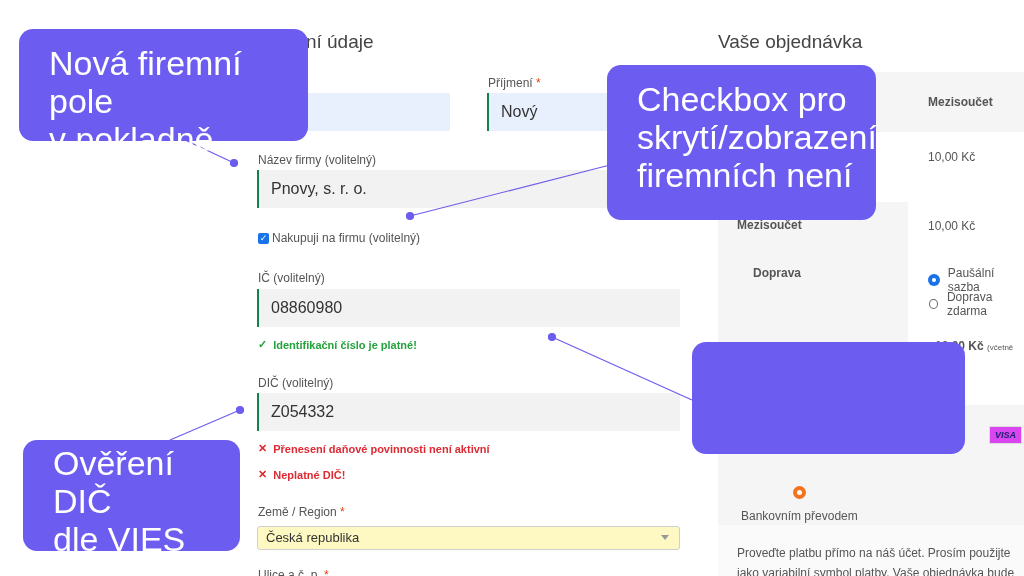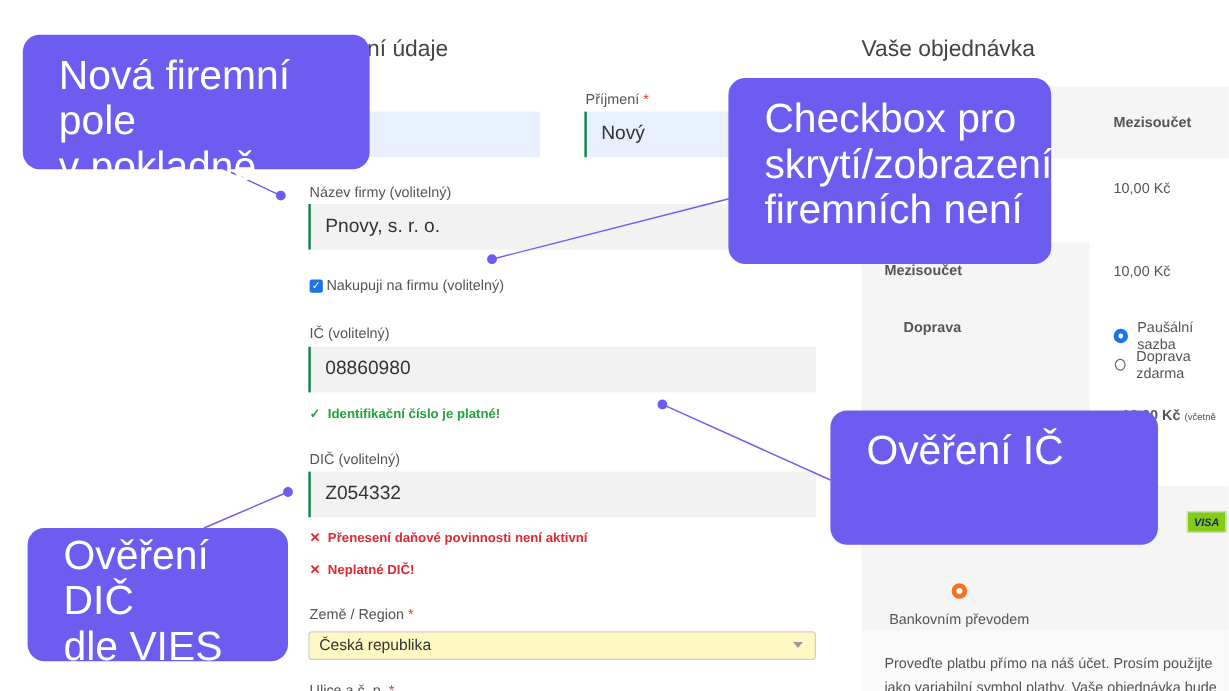--- a/index.html
+++ b/index.html
@@ -34,21 +34,21 @@
 
   
   .order-title { font-size: 19px; color: #444; }
   .grey-bg { background: #f5f5f5; }
   .cell-bold { font-size: 12px; font-weight: bold; color: #555; }
   .cell { font-size: 12px; color: #555; }
   .radio-on { width: 10px; height: 10px; border-radius: 50%; border: 3px solid #1a73e8; background: #fff; box-shadow: 0 0 0 1px #1a73e8; }
   .radio-off { width: 10px; height: 10px; border-radius: 50%; border: 1px solid #666; background: #fff; }
   .radio-orange { width: 13px; height: 13px; border-radius: 50%; background: #f47120; position: relative; }
   .radio-orange::after { content: ""; position: absolute; left: 4px; top: 4px; width: 5px; height: 5px; background: #fff; border-radius: 50%; }
-  .visa { background: #84cc16; border: 1px solid #ddd; font-size: 9px; font-weight: bold; font-style: italic; color: #1a1f71; padding: 3px 5px; }
+  .visa { background: #d946ef; border: 1px solid #ddd; font-size: 9px; font-weight: bold; font-style: italic; color: #1a1f71; padding: 3px 5px; }
 
   
   .callout {
     position: absolute; background: #6c5cf0; color: #ffffff; border-radius: 14px;
     font-size: 34px; line-height: 38px; padding: 0 0 0 30px; font-weight: 400;
   }
   svg.connectors { position: absolute; left: 0; top: 0; }
 </style>
 </head>
 <body>
@@ -156,19 +156,18 @@
   <div>v pokladně</div>
 </div>
 
 <div class="callout" style="left:607px; top:65px; width:269px; height:155px; padding-top:15px;">
   <div>Checkbox pro</div>
   <div>skrytí/zobrazení</div>
   <div>firemních není</div>
 </div>
 
 <div class="callout" style="left:692px; top:342px; width:273px; height:112px; padding-top:15px;">
-  <div>Ověření IČ</div>
 </div>
 
 <div class="callout" style="left:23px; top:440px; width:217px; height:111px; padding-top:4px;">
   <div>Ověření DIČ</div>
   <div>dle VIES</div>
 </div>
 
 </body></html>

